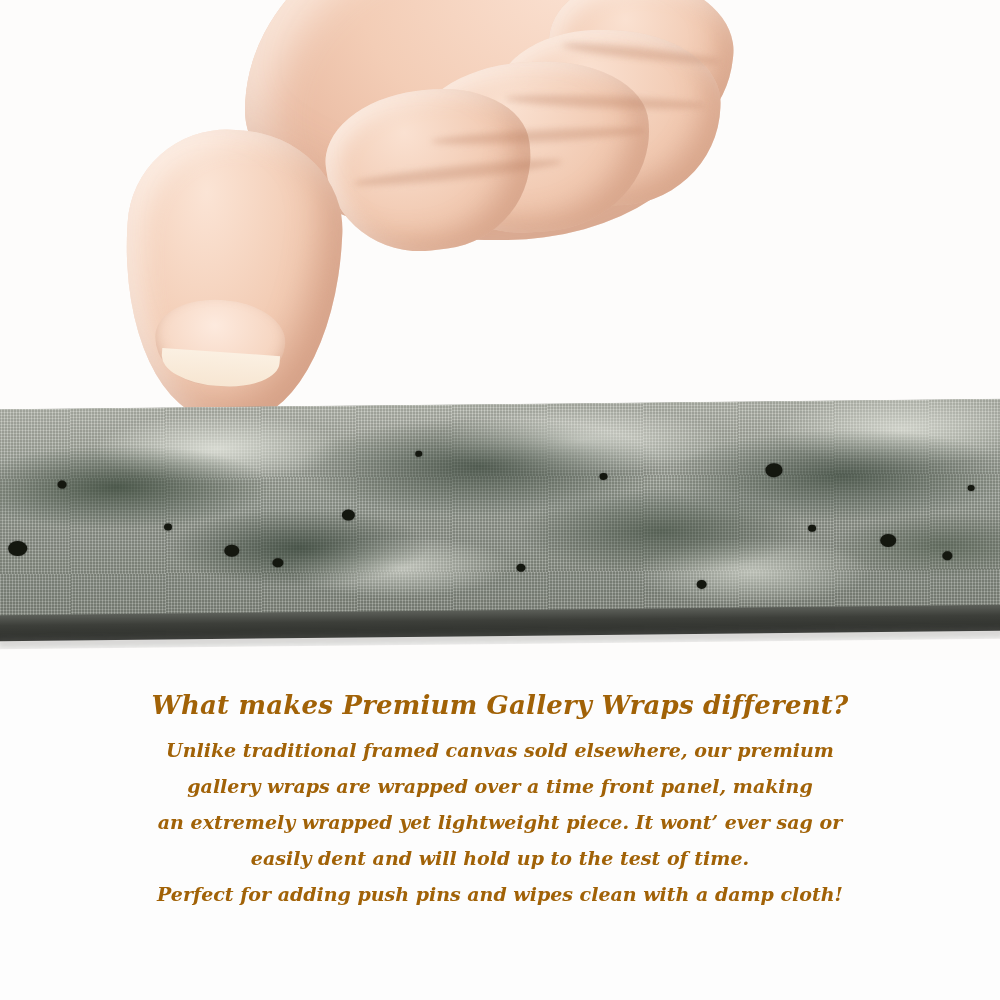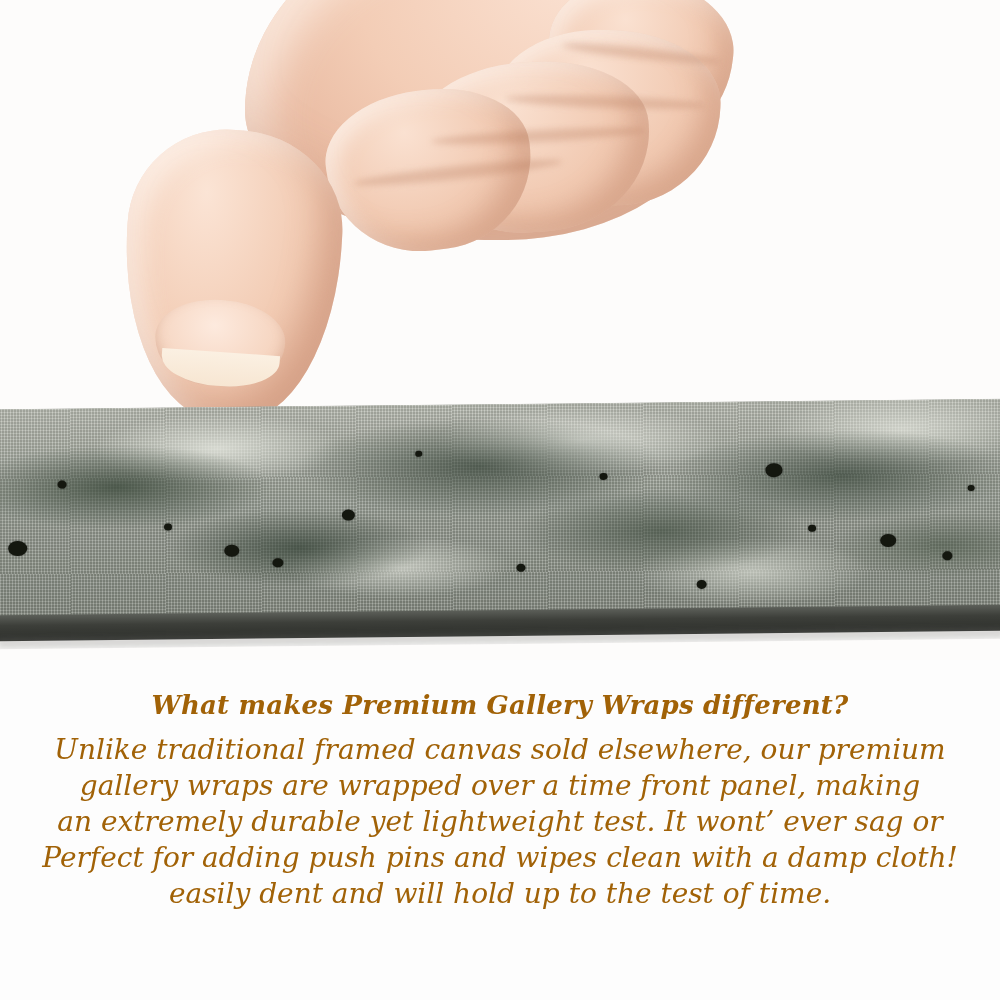--- a/index.html
+++ b/index.html
@@ -184,23 +184,23 @@
     font-family: "DejaVu Serif", serif;
     font-style: italic;
   }
   .caption-heading {
     font-size: 26px;
     font-weight: 700;
     letter-spacing: 0.2px;
     margin-bottom: 12px;
   }
   .caption-line {
-    font-size: 28px;
+    font-size: 19px;
     line-height: 36px;
-    font-weight: 400;
+    font-weight: 700;
   }
 </style>
 </head>
 <body>
 
 <div class="page">
 
   <div class="photo">
 
     <div class="hand">
@@ -239,18 +239,18 @@
       <div class="slab-edge"></div>
       <div class="slab-shadow"></div>
     </div>
 
   </div>
 
   <div class="caption">
     <div class="caption-heading">What makes Premium Gallery Wraps different?</div>
     <div class="caption-line">Unlike traditional framed canvas sold elsewhere, our premium</div>
     <div class="caption-line">gallery wraps are wrapped over a time front panel, making</div>
-    <div class="caption-line">an extremely durable yet lightweight test. It wont’ ever sag or</div>
+    <div class="caption-line">an extremely wrapped yet lightweight piece. It wont’ ever sag or</div>
+    <div class="caption-line">easily dent and will hold up to the test of time.</div>
     <div class="caption-line">Perfect for adding push pins and wipes clean with a damp cloth!</div>
-    <div class="caption-line">easily dent and will hold up to the test of time.</div>
   </div>
 
 </div>
 
 </body></html>

